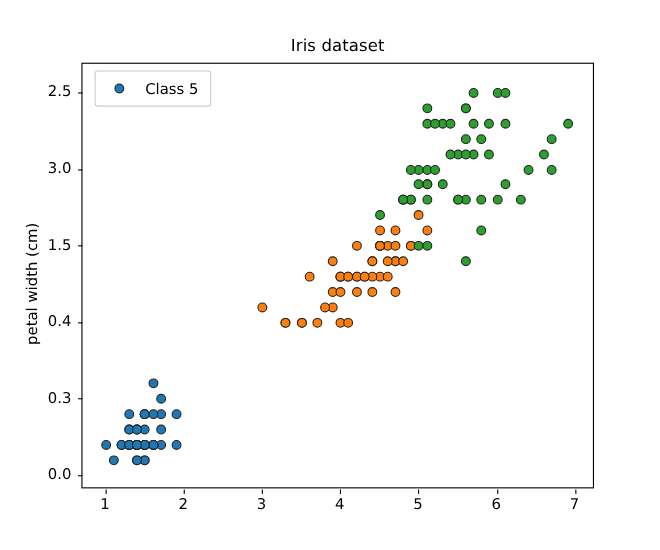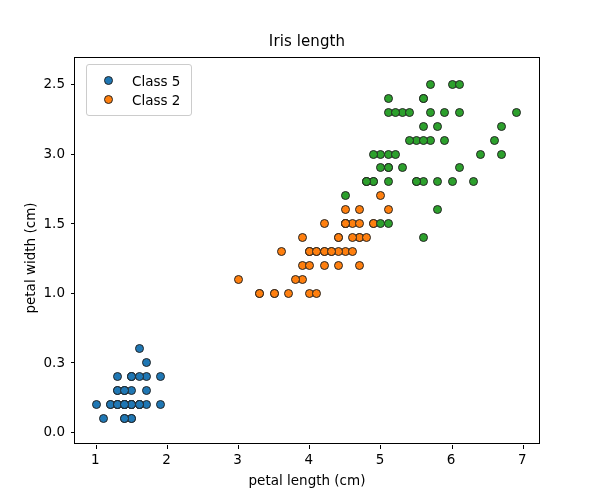--- a/index.html
+++ b/index.html
@@ -132,29 +132,28 @@
     font-size: 13.5px;
     color: #000000;
     white-space: nowrap;
   }
 </style>
 </head>
 <body>
 
 <div id="figure">
 
-  <div id="chart-title">Iris length</div>
+  <div id="chart-title">Iris dataset</div>
 
   <div id="ylabel">petal width (cm)</div>
-  <div id="xlabel">petal length (cm)</div>
 
   <div id="ytick-labels" style="position: absolute; left: 0px; top: 0px; width: 65px; height: 500px;">
       <div class="ytick-label" style="top: 431.471px;">0.0</div>
       <div class="ytick-label" style="top: 361.867px;">0.3</div>
-      <div class="ytick-label" style="top: 292.263px;">1.0</div>
+      <div class="ytick-label" style="top: 292.263px;">0.4</div>
       <div class="ytick-label" style="top: 222.658px;">1.5</div>
       <div class="ytick-label" style="top: 153.054px;">3.0</div>
       <div class="ytick-label" style="top: 83.4496px;">2.5</div>
     </div>
   <div id="xtick-labels" style="position: absolute; left: 0px; top: 0px; width: 600px;">
       <div class="xtick-label" style="left: 95.3435px; top: 451px;">1</div>
       <div class="xtick-label" style="left: 166.489px; top: 451px;">2</div>
       <div class="xtick-label" style="left: 237.634px; top: 451px;">3</div>
       <div class="xtick-label" style="left: 308.779px; top: 451px;">4</div>
       <div class="xtick-label" style="left: 379.924px; top: 451px;">5</div>
@@ -328,20 +327,16 @@
         <div class="pt" style="left: 305.924px; top: 109.975px; background: rgb(44, 160, 44);"></div>
         <div class="pt" style="left: 320.153px; top: 96.054px; background: rgb(44, 160, 44);"></div>
         <div class="pt" style="left: 334.382px; top: 54.2914px; background: rgb(44, 160, 44);"></div>
         <div class="pt" style="left: 313.038px; top: 123.896px; background: rgb(44, 160, 44);"></div>
       </div>
     <div id="legend">
         <div class="legend-row">
           <span class="legend-swatch" style="background: rgb(31, 119, 180);"></span>
           <span class="legend-text">Class 5</span>
         </div>
-        <div class="legend-row">
-          <span class="legend-swatch" style="background: rgb(255, 127, 14);"></span>
-          <span class="legend-text">Class 2</span>
-        </div>
       </div>
   </div>
 
 </div>
 
 </body></html>

